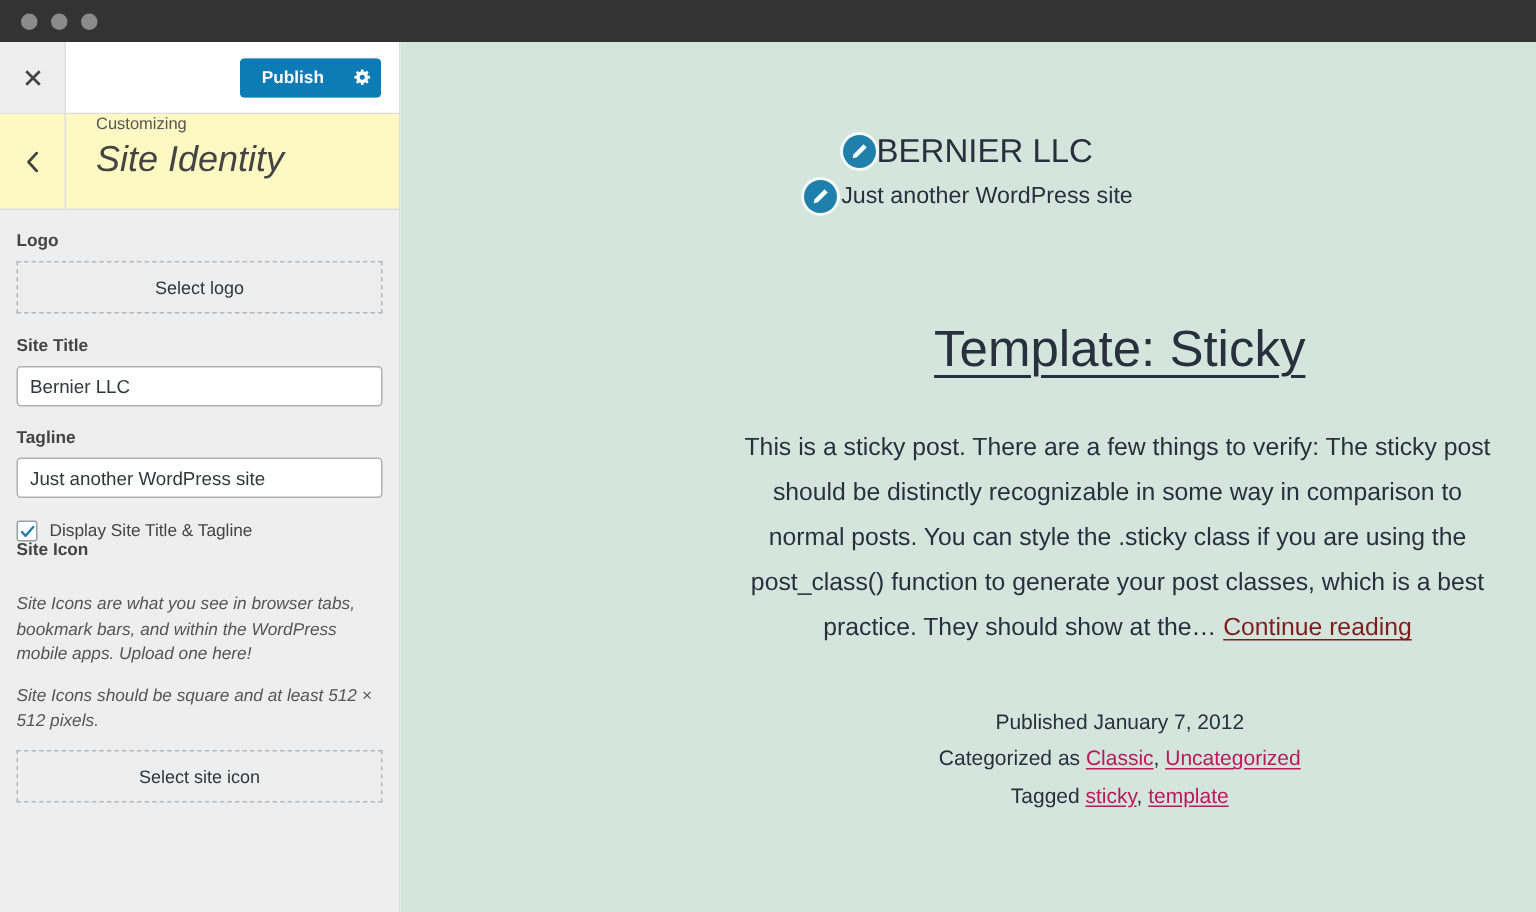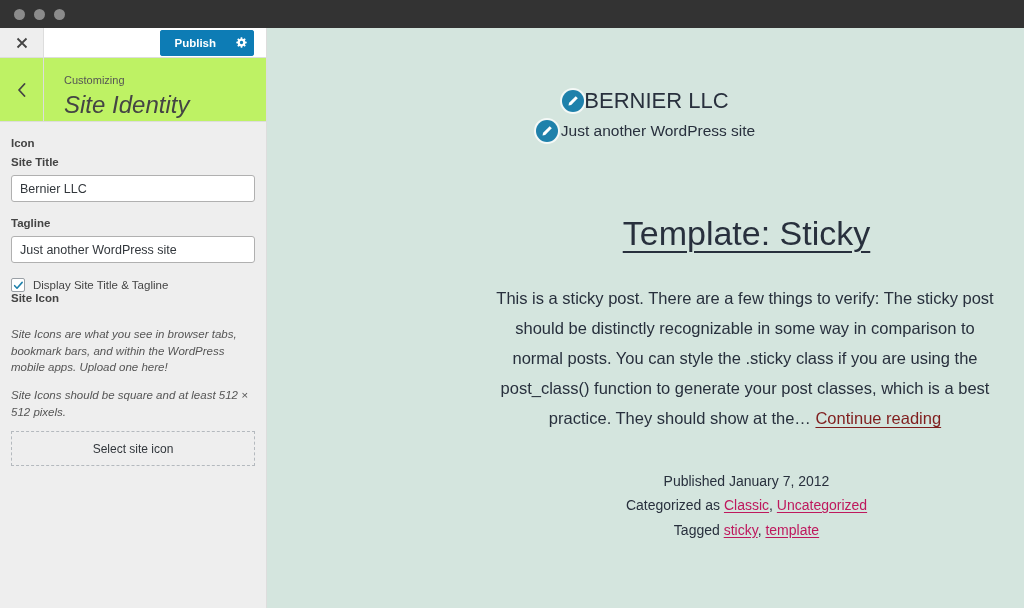--- a/index.html
+++ b/index.html
@@ -40,21 +40,21 @@
     width: 267px;
     flex: 0 0 267px;
     background: #eeeeee;
     display: flex;
     flex-direction: column;
     position: relative;
     border-right: 1px solid #dddddd;
   }
 
   .cust-topbar {
-    height: 30px;
+    height: 48px;
     display: flex;
     align-items: stretch;
     background: #ffffff;
     border-bottom: 1px solid #dddddd;
   }
   .close-btn {
     width: 44px;
     flex: 0 0 44px;
     background: #eeeeee;
     border-right: 1px solid #dddddd;
@@ -97,23 +97,23 @@
     width: 26px;
     display: flex;
     align-items: center;
     justify-content: center;
     cursor: pointer;
     background: #0d7cb5;
   }
 
   .cust-header {
     height: 64px;
-    background: #bef264;
-    display: flex;
-    align-items: flex-end;
+    background: #fef9c3;
+    display: flex;
+    align-items: flex-start;
     border-bottom: 1px solid #dddddd;
   }
   .back-btn {
     width: 44px;
     flex: 0 0 44px;
     align-self: stretch;
     display: flex;
     align-items: center;
     justify-content: center;
     border-right: 1px solid #dddddd;
@@ -328,21 +328,22 @@
         </svg>
       </div>
       <div class="header-titles">
         <div class="header-eyebrow">Customizing</div>
         <div class="header-title">Site Identity</div>
       </div>
     </div>
 
     <div class="cust-content">
 
-      <div class="field-label">Icon</div>
+      <div class="field-label">Logo</div>
+      <button class="upload-btn">Select logo</button>
 
       <div class="field-label">Site Title</div>
       <input class="text-input" type="text" value="Bernier LLC" style="">
 
       <div class="field-label">Tagline</div>
       <input class="text-input" type="text" value="Just another WordPress site" style="">
 
       <div style="height:15px"></div>
 
       <div class="checkbox-row">

